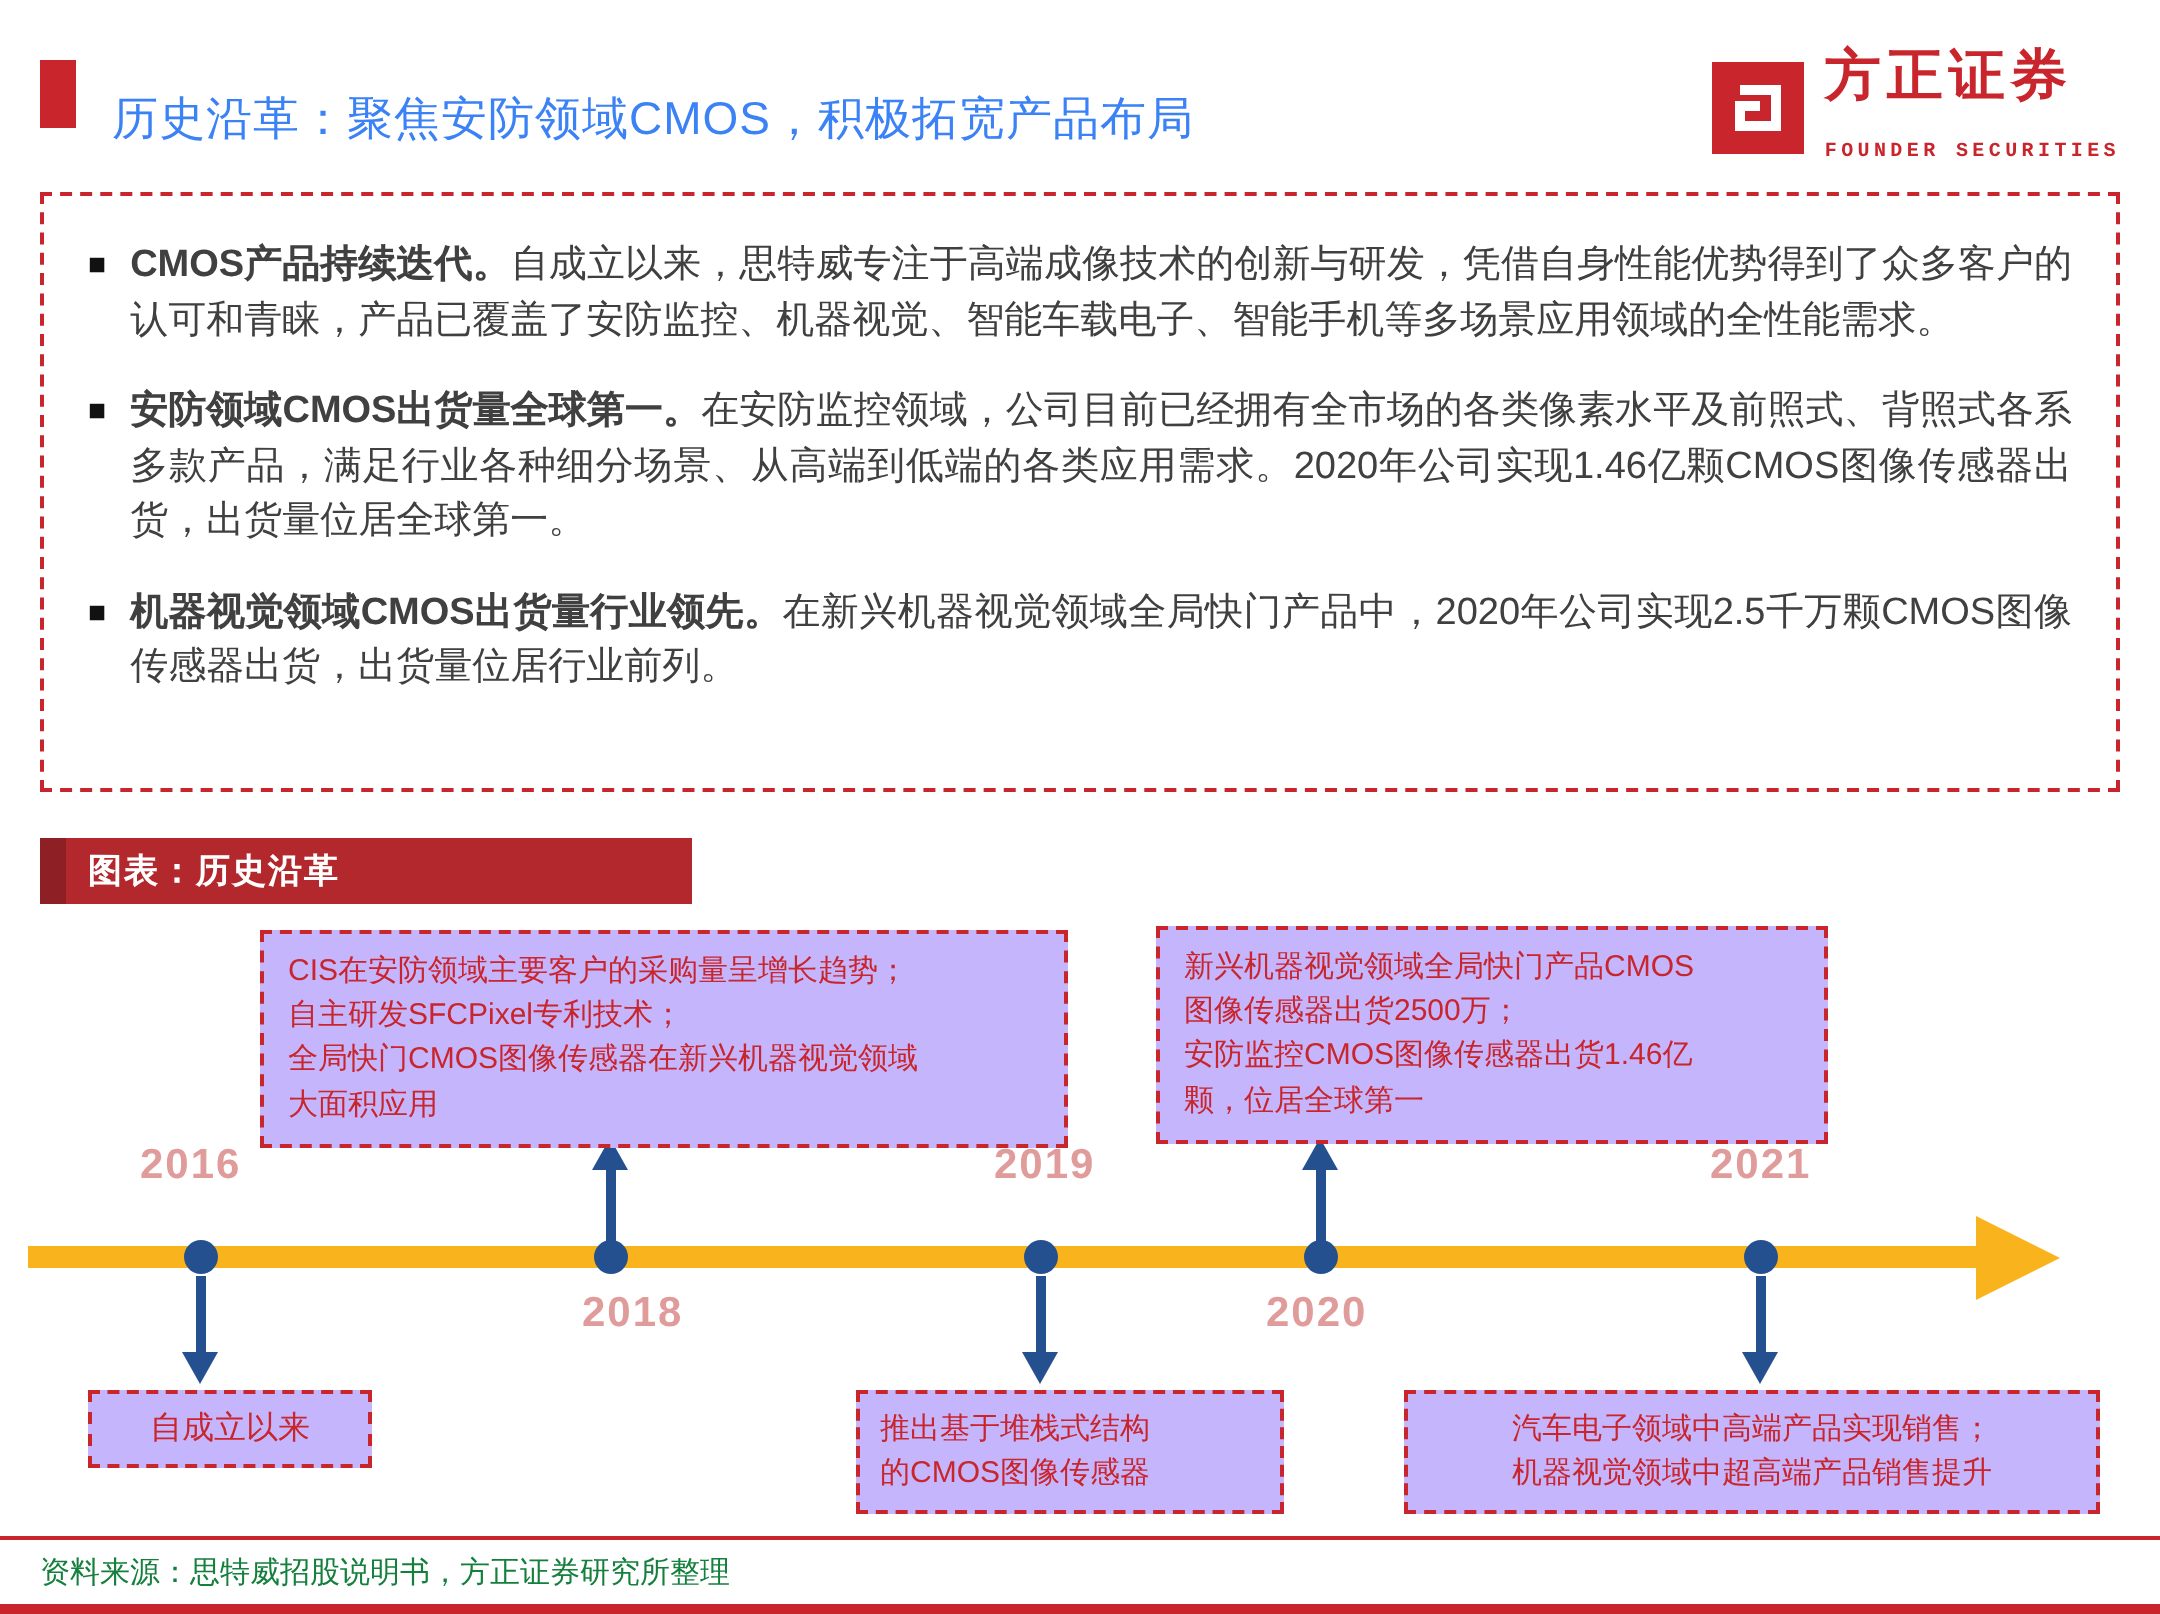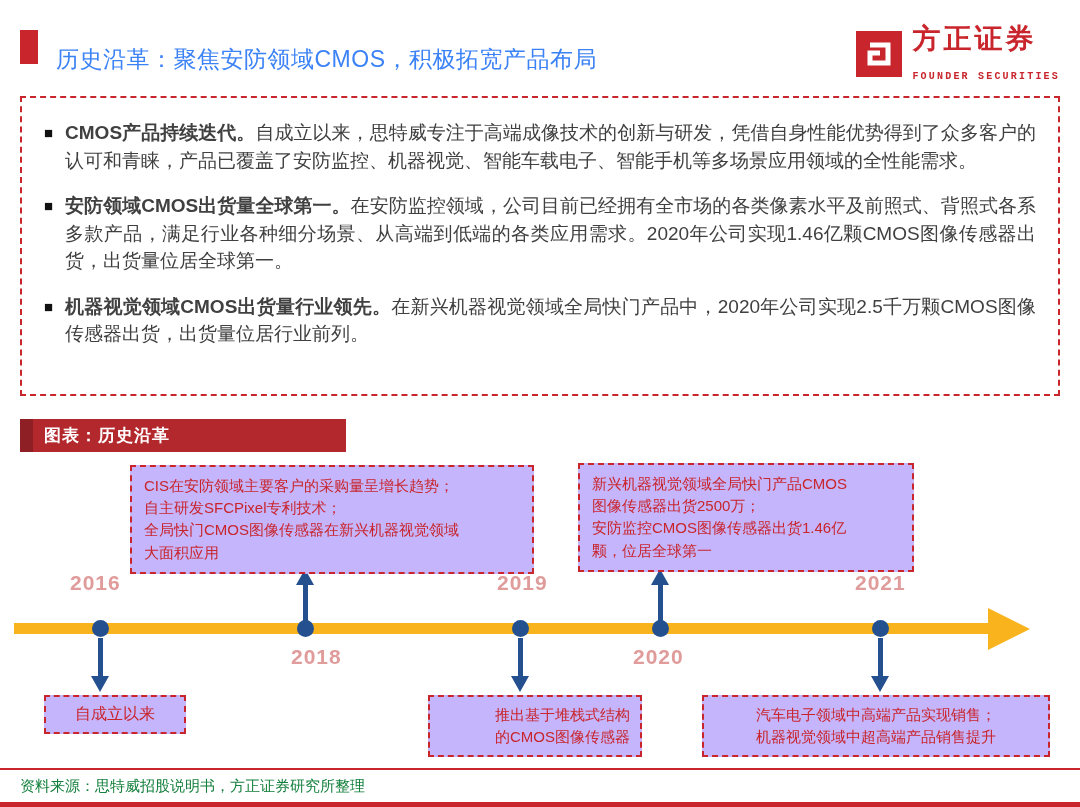--- a/index.html
+++ b/index.html
@@ -55,21 +55,21 @@
   .shaft-2019 { left: 518px; top: 183px; height: 40px; }  .head-2019 { left: 511px; top: 221px; }
   .shaft-2021 { left: 878px; top: 183px; height: 40px; }  .head-2021 { left: 871px; top: 221px; }
   .shaft-2018 { left: 303px; top: 129px; height: 37px; }  .head-2018 { left: 296px; top: 114px; }
   .shaft-2020 { left: 658px; top: 129px; height: 37px; }  .head-2020 { left: 651px; top: 114px; }
 
   .callout { position: absolute; border: 2px dashed #C9252C; color: #C9252C; font-weight: normal;
              white-space: pre-line; background: #c4b5fd; }
   .callout-2018 { left: 130px; top: 10px;  width: 404px; padding: 8px 12px; font-size: 15px; line-height: 1.48; text-align: left; }
   .callout-2020 { left: 578px; top: 8px;   width: 336px; padding: 8px 12px; font-size: 15px; line-height: 1.48; text-align: left; }
   .callout-2017 { left: 44px;  top: 240px; width: 142px; padding: 7px 8px;  font-size: 16px; text-align: center; }
-  .callout-2019 { left: 428px; top: 240px; width: 214px; padding: 7px 10px; font-size: 15px; line-height: 1.45; text-align: right; }
+  .callout-2019 { left: 428px; top: 240px; width: 214px; padding: 7px 10px; font-size: 15px; line-height: 1.45; text-align: left; }
   .callout-2021 { left: 702px; top: 240px; width: 348px; padding: 7px 10px; font-size: 15px; line-height: 1.45; text-align: center; }
 
   
   .footer-hairline { position: absolute; left: 0; top: 768px; width: 1080px; height: 2px; background: #C9252C; }
   .footer-source { position: absolute; left: 20px; top: 777px; font-size: 15px; color: #15803d; }
   .footer-bar { position: absolute; left: 0; bottom: 0; width: 1080px; height: 5px; background: #C9252C; }
 </style>
 </head>
 <body>
 

